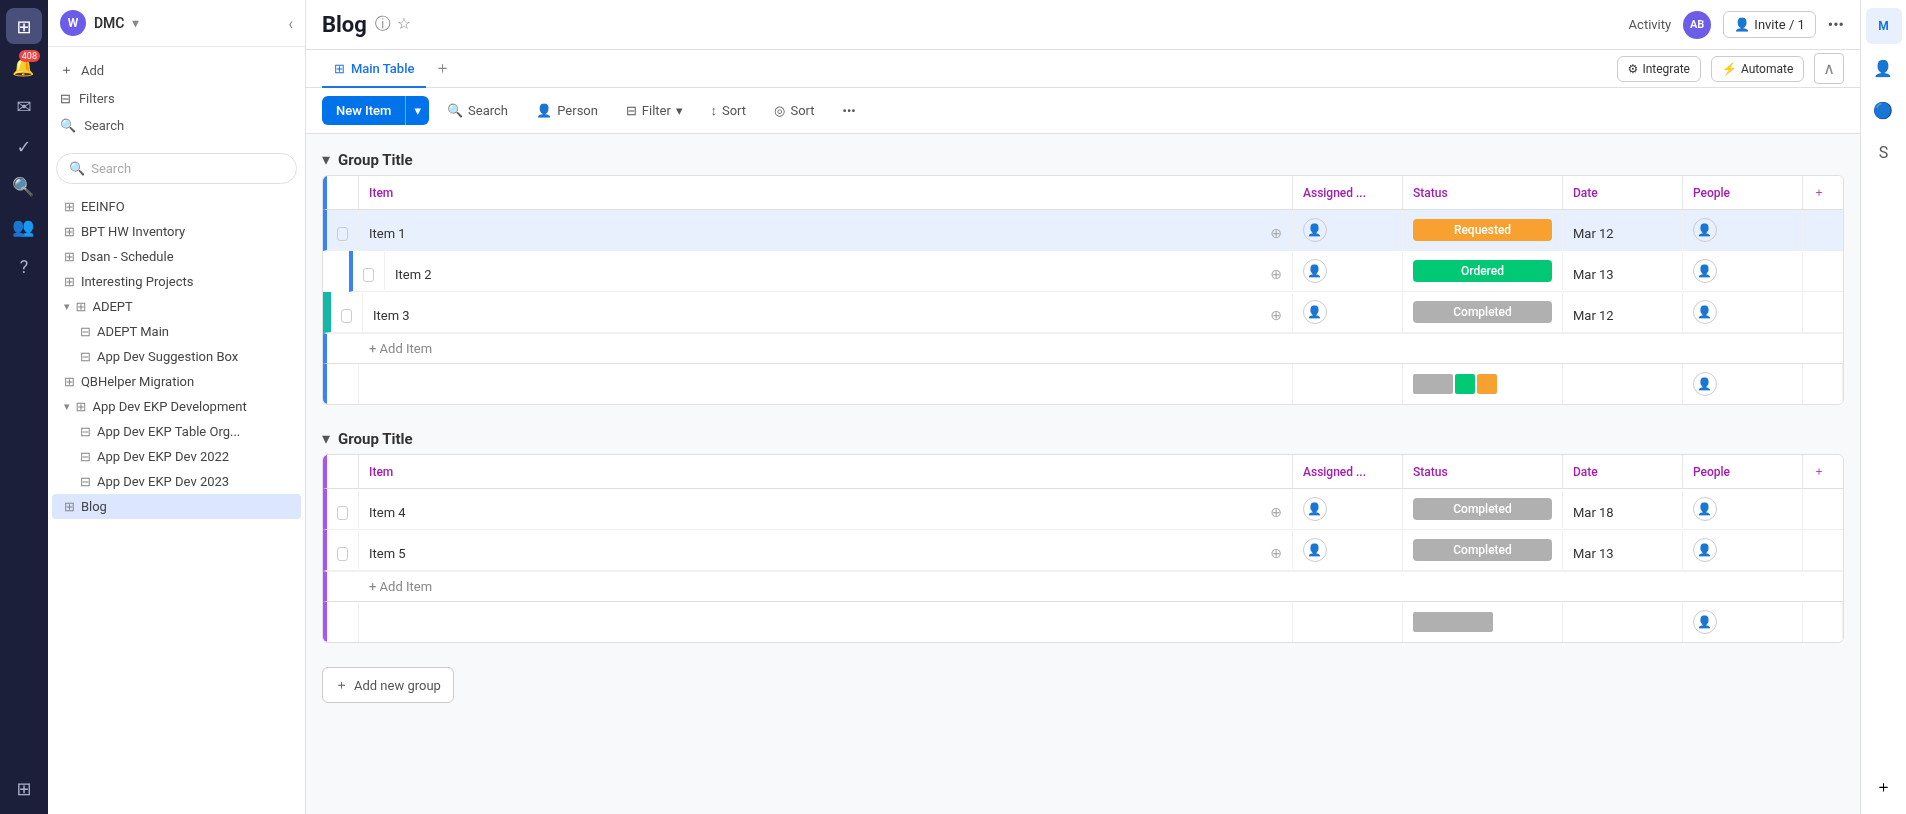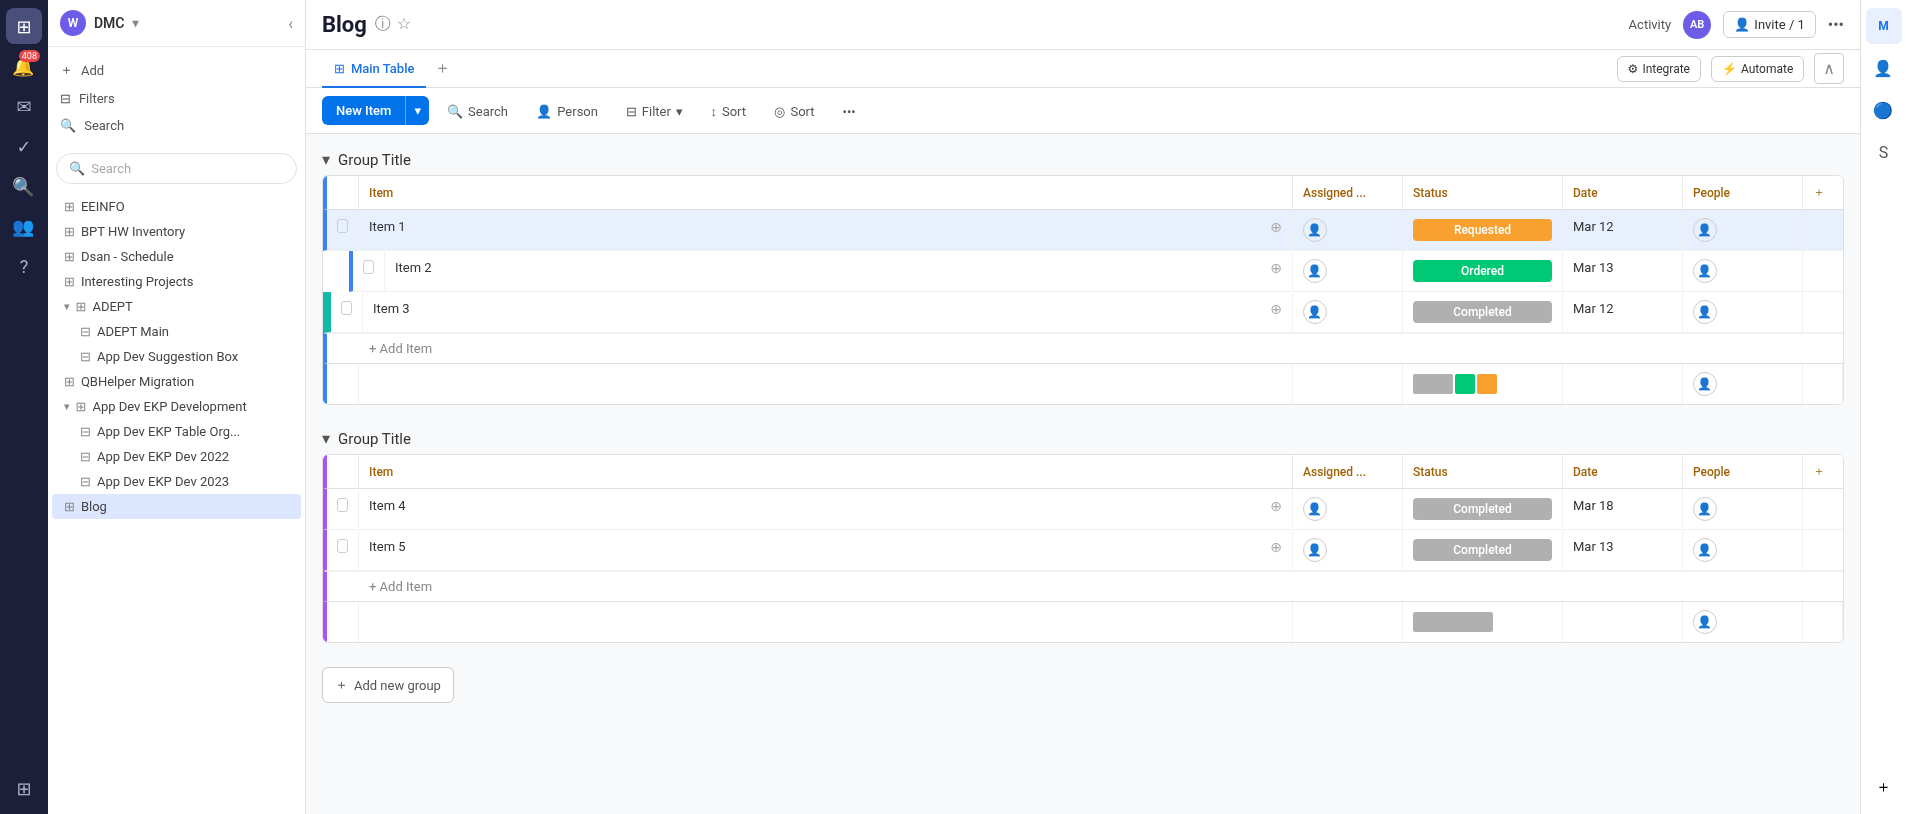--- a/index.html
+++ b/index.html
@@ -120,21 +120,21 @@
     .tab-bar-right { margin-left: auto; display: flex; align-items: center; gap: 10px; }
     .integrate-btn, .automate-btn {
       display: flex; align-items: center; gap: 4px;
       padding: 5px 10px; border: 1px solid #ccc; border-radius: 6px;
       cursor: pointer; font-size: 12px; color: #333;
     }
     .collapse-btn { padding: 5px 8px; cursor: pointer; color: #888; border: 1px solid #ccc; border-radius: 4px; }
 
     
     .toolbar {
-      display: flex; align-items: flex-end; gap: 8px;
+      display: flex; align-items: center; gap: 8px;
       padding: 8px 16px;
       border-bottom: 1px solid #e0e0e0;
     }
     .new-item-btn {
       display: flex; align-items: center;
       background: #0073ea; color: #fff; border: none;
       border-radius: 6px; cursor: pointer; font-size: 13px; font-weight: 500;
     }
     .new-item-btn .btn-main { padding: 7px 14px; }
     .new-item-btn .btn-arrow {
@@ -166,55 +166,55 @@
     }
 
     
     .group-container { margin-bottom: 24px; }
     .group-header {
       display: flex; align-items: center; gap: 8px;
       margin-bottom: 6px;
     }
     .group-collapse-btn { cursor: pointer; color: #555; }
     .group-title-text {
-      font-size: 15px; font-weight: 400; color: #333;
+      font-size: 15px; font-weight: 700; color: #333;
       cursor: pointer;
     }
 
     
     .table-wrapper {
       background: #fff;
       border: 1px solid #e0e0e0;
       border-radius: 6px;
       overflow: hidden;
     }
     .table-header-row {
       display: grid;
       grid-template-columns: 32px 1fr 110px 160px 120px 120px 40px;
       background: #fff;
       border-bottom: 1px solid #e0e0e0;
     }
     .th {
-      padding: 8px 10px; font-size: 12px; color: #a16207; font-weight: 500;
+      padding: 8px 10px; font-size: 12px; color: #a21caf; font-weight: 500;
       border-right: 1px solid #e8e8e8;
       display: flex; align-items: center;
     }
     .th:last-child { border-right: none; }
     .table-row {
       display: grid;
       grid-template-columns: 32px 1fr 110px 160px 120px 120px 40px;
       border-bottom: 1px solid #f0f0f0;
       align-items: center;
     }
     .table-row:last-child { border-bottom: none; }
     .table-row.highlighted { background: #e8f0fe; }
     .td {
       padding: 8px 10px; font-size: 13px; color: #333;
       border-right: 1px solid #f0f0f0;
-      display: flex; align-items: flex-start; min-height: 38px; gap: 48px;
+      display: flex; align-items: flex-end; min-height: 38px; gap: 48px;
     }
     .td:last-child { border-right: none; }
     .checkbox { width: 14px; height: 14px; border: 1.5px solid #ccc; border-radius: 3px; cursor: pointer; }
     .add-icon-btn { color: #aaa; cursor: pointer; font-size: 14px; }
     .avatar-placeholder {
       width: 24px; height: 24px; border: 1.5px solid #ccc; border-radius: 50%;
       display: flex; align-items: center; justify-content: center;
       color: #bbb; font-size: 12px;
     }
     .status-badge {

